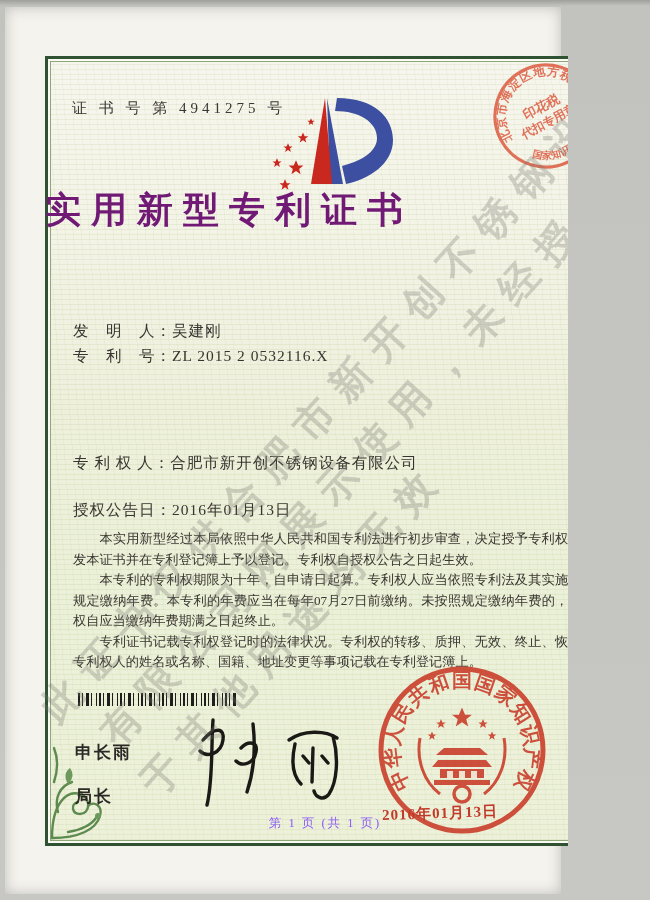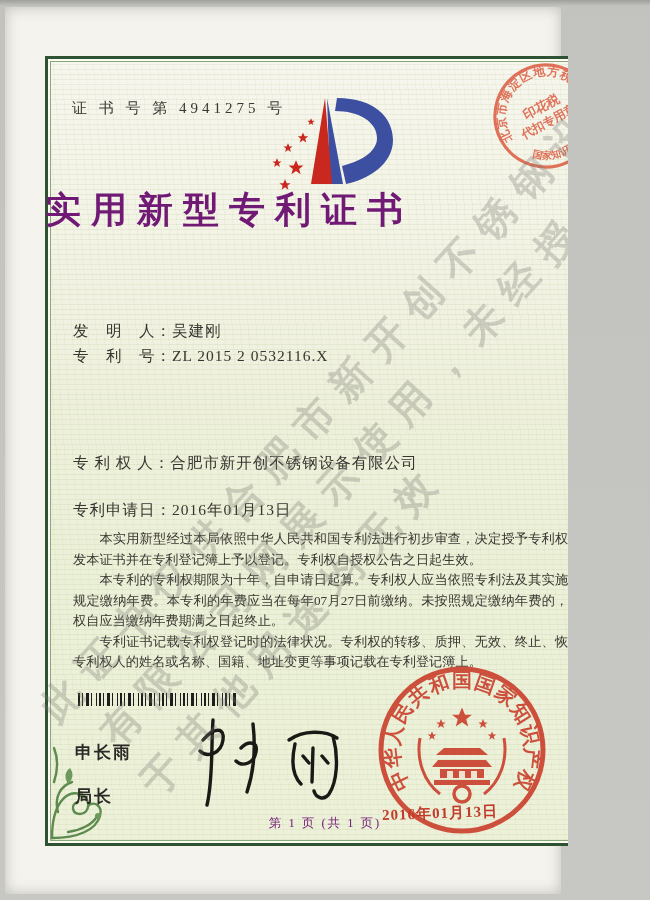--- a/index.html
+++ b/index.html
@@ -47,21 +47,21 @@
   .director{position:absolute;left:75px;z-index:4;
       font-family:"Liberation Sans","DejaVu Sans",sans-serif;
       font-size:17px;font-weight:600;color:#2b2926;letter-spacing:2px;}
   .signature{position:absolute;left:183px;top:712px;z-index:4;}
   .seal{position:absolute;left:352px;top:642px;z-index:5;opacity:.88;}
   .seal-date{position:absolute;left:382px;top:804px;z-index:5;font-size:15px;
       font-weight:700;color:#c23a29;letter-spacing:1px;transform:rotate(-2deg);}
   .tax-stamp{position:absolute;left:484px;top:54px;z-index:5;opacity:.85;
       transform:rotate(-28deg);}
   .footer{position:absolute;left:45px;top:815px;width:560px;z-index:4;text-align:center;
-      font-size:12.5px;letter-spacing:2px;color:#701a75;}
+      font-size:12.5px;letter-spacing:2px;color:#8b5cf6;}
   .logo{position:absolute;left:251px;top:90px;width:164px;height:106px;z-index:4;}
   svg text{font-family:"Liberation Serif","DejaVu Serif",serif;}
 </style>
 </head>
 <body>
 
 <div class="page">
   <div class="paper"></div>
 
   <div class="frame">
@@ -121,21 +121,21 @@
   <div class="field" style="top:321px;">
     <span>发　明　人：</span><span>吴建刚</span>
   </div>
   <div class="field" style="top:346px;">
     <span>专　利　号：</span><span>ZL 2015 2 0532116.X</span>
   </div>
   <div class="field" style="top:453px;font-family:Liberation Serif, serif;">
     <span>专 利 权 人：</span><span>合肥市新开创不锈钢设备有限公司</span>
   </div>
   <div class="field" style="top:500px;">
-    <span>专利申请日：</span><span>2016年01月13日</span>
+    <span>授权公告日：</span><span>2016年01月13日</span>
   </div>
 
   <div class="body-text" style="top:529px;">
     <p>本实用新型经过本局依照中华人民共和国专利法进行初步审查，决定授予专利权、颁发本证书并在专利登记簿上予以登记。专利权自授权公告之日起生效。</p>
     <p>本专利的专利权期限为十年，自申请日起算。专利权人应当依照专利法及其实施细则规定缴纳年费。本专利的年费应当在每年07月27日前缴纳。未按照规定缴纳年费的，专利权自应当缴纳年费期满之日起终止。</p>
     <p>专利证书记载专利权登记时的法律状况。专利权的转移、质押、无效、终止、恢复和专利权人的姓名或名称、国籍、地址变更等事项记载在专利登记簿上。</p>
   </div>
 
   <div class="barcode"></div>
 

